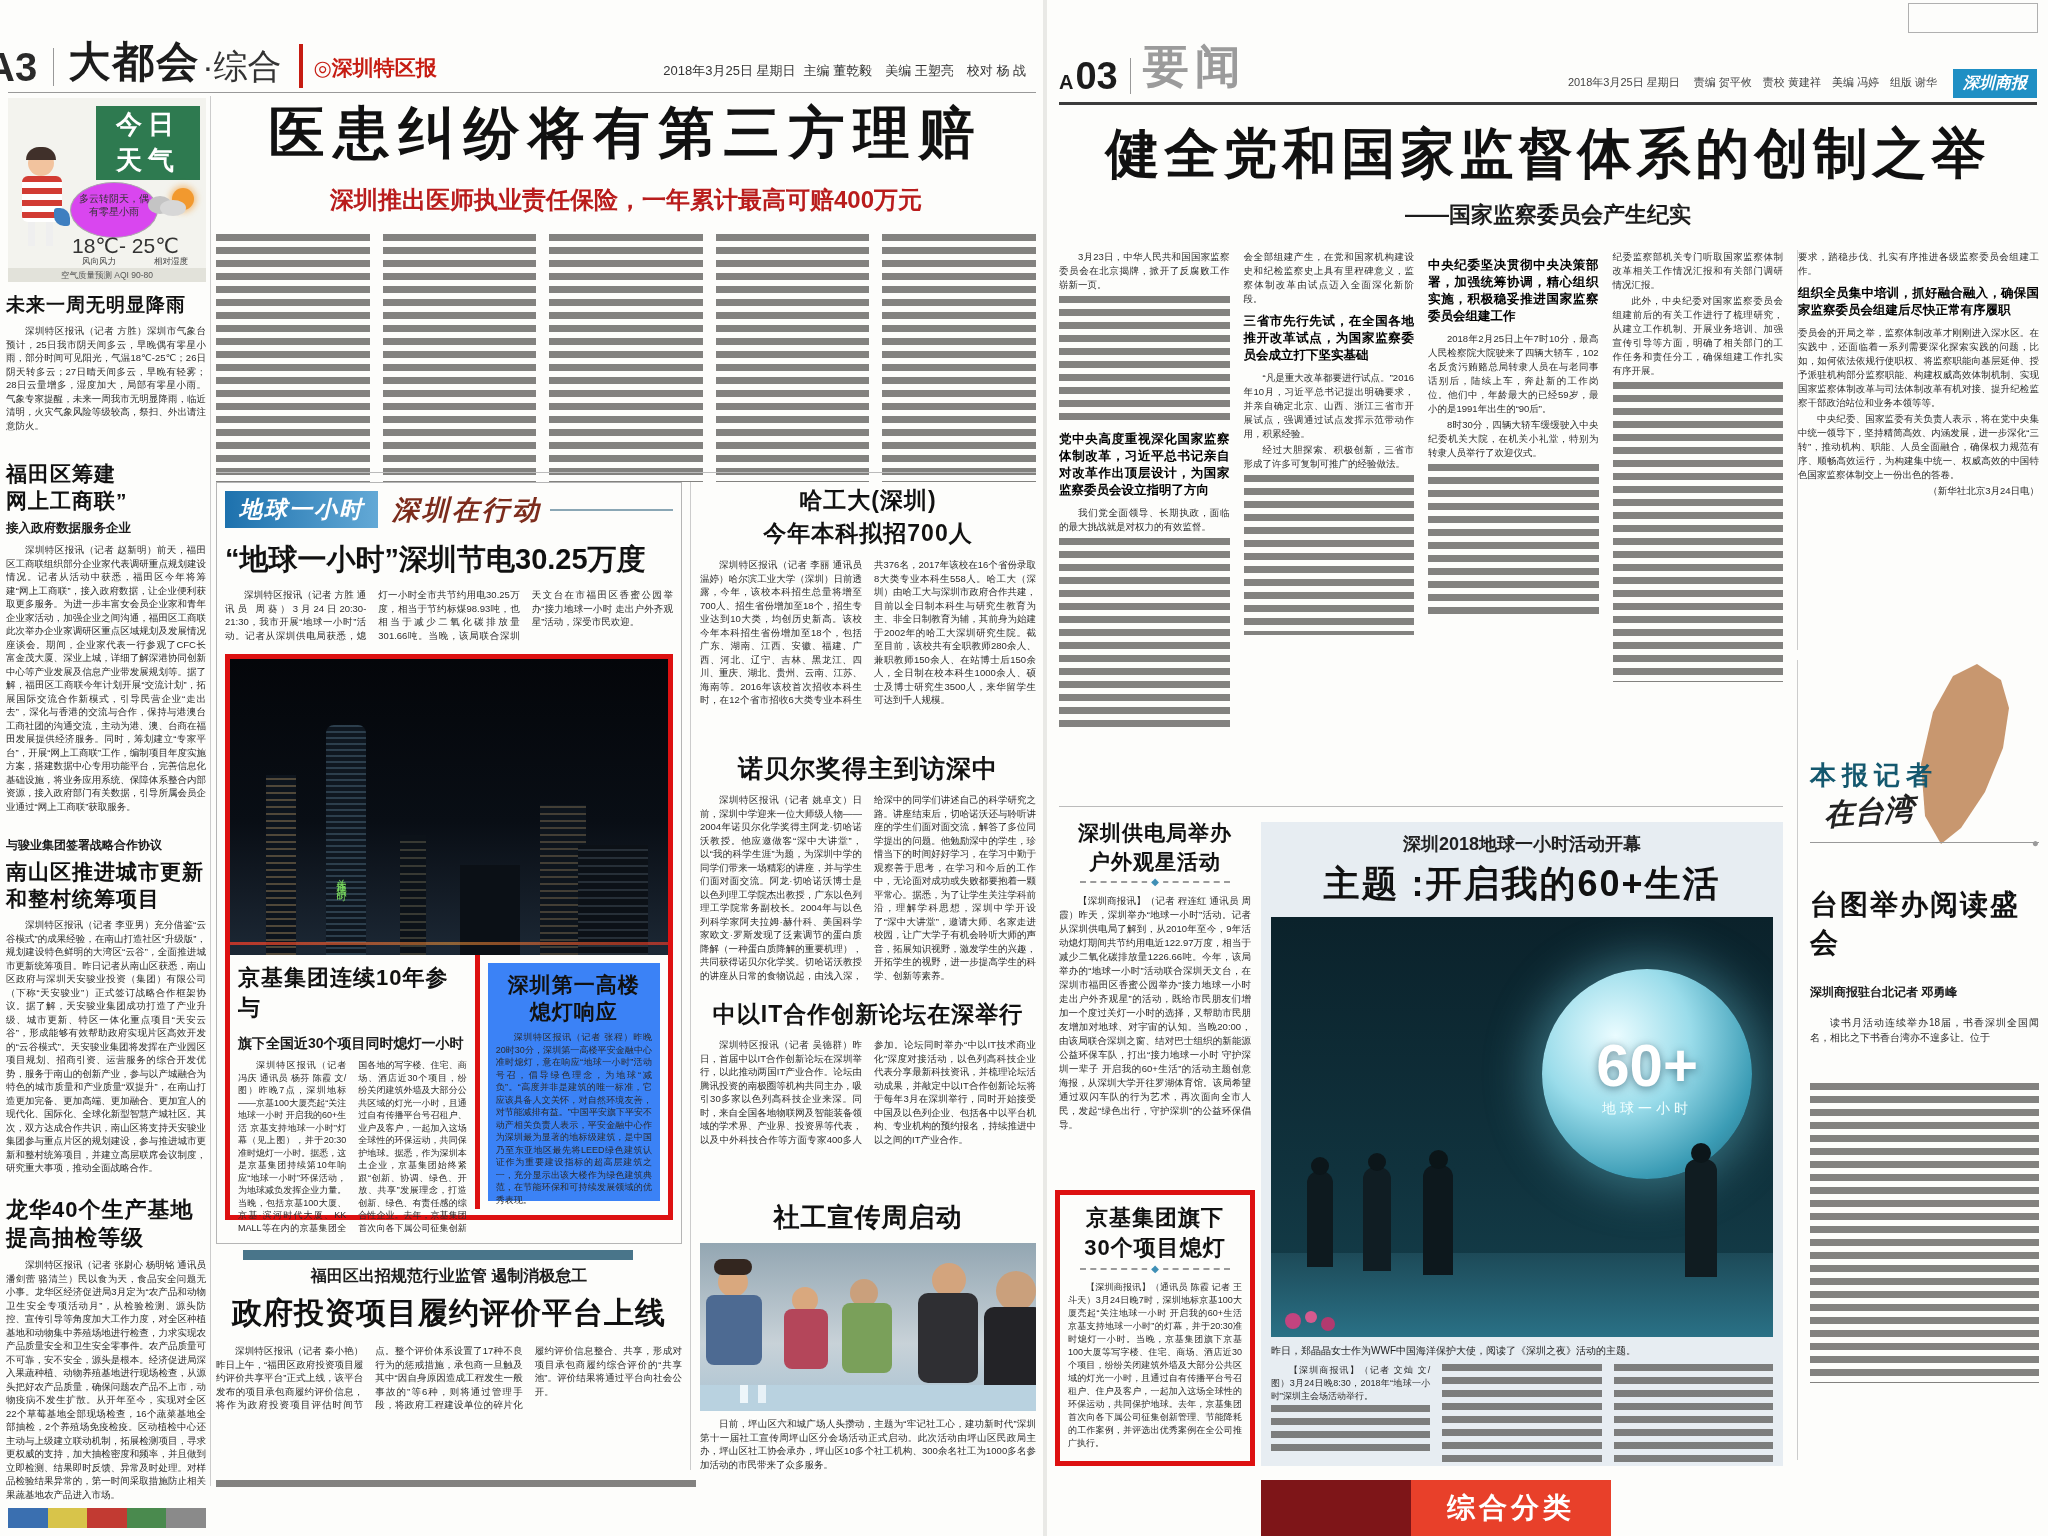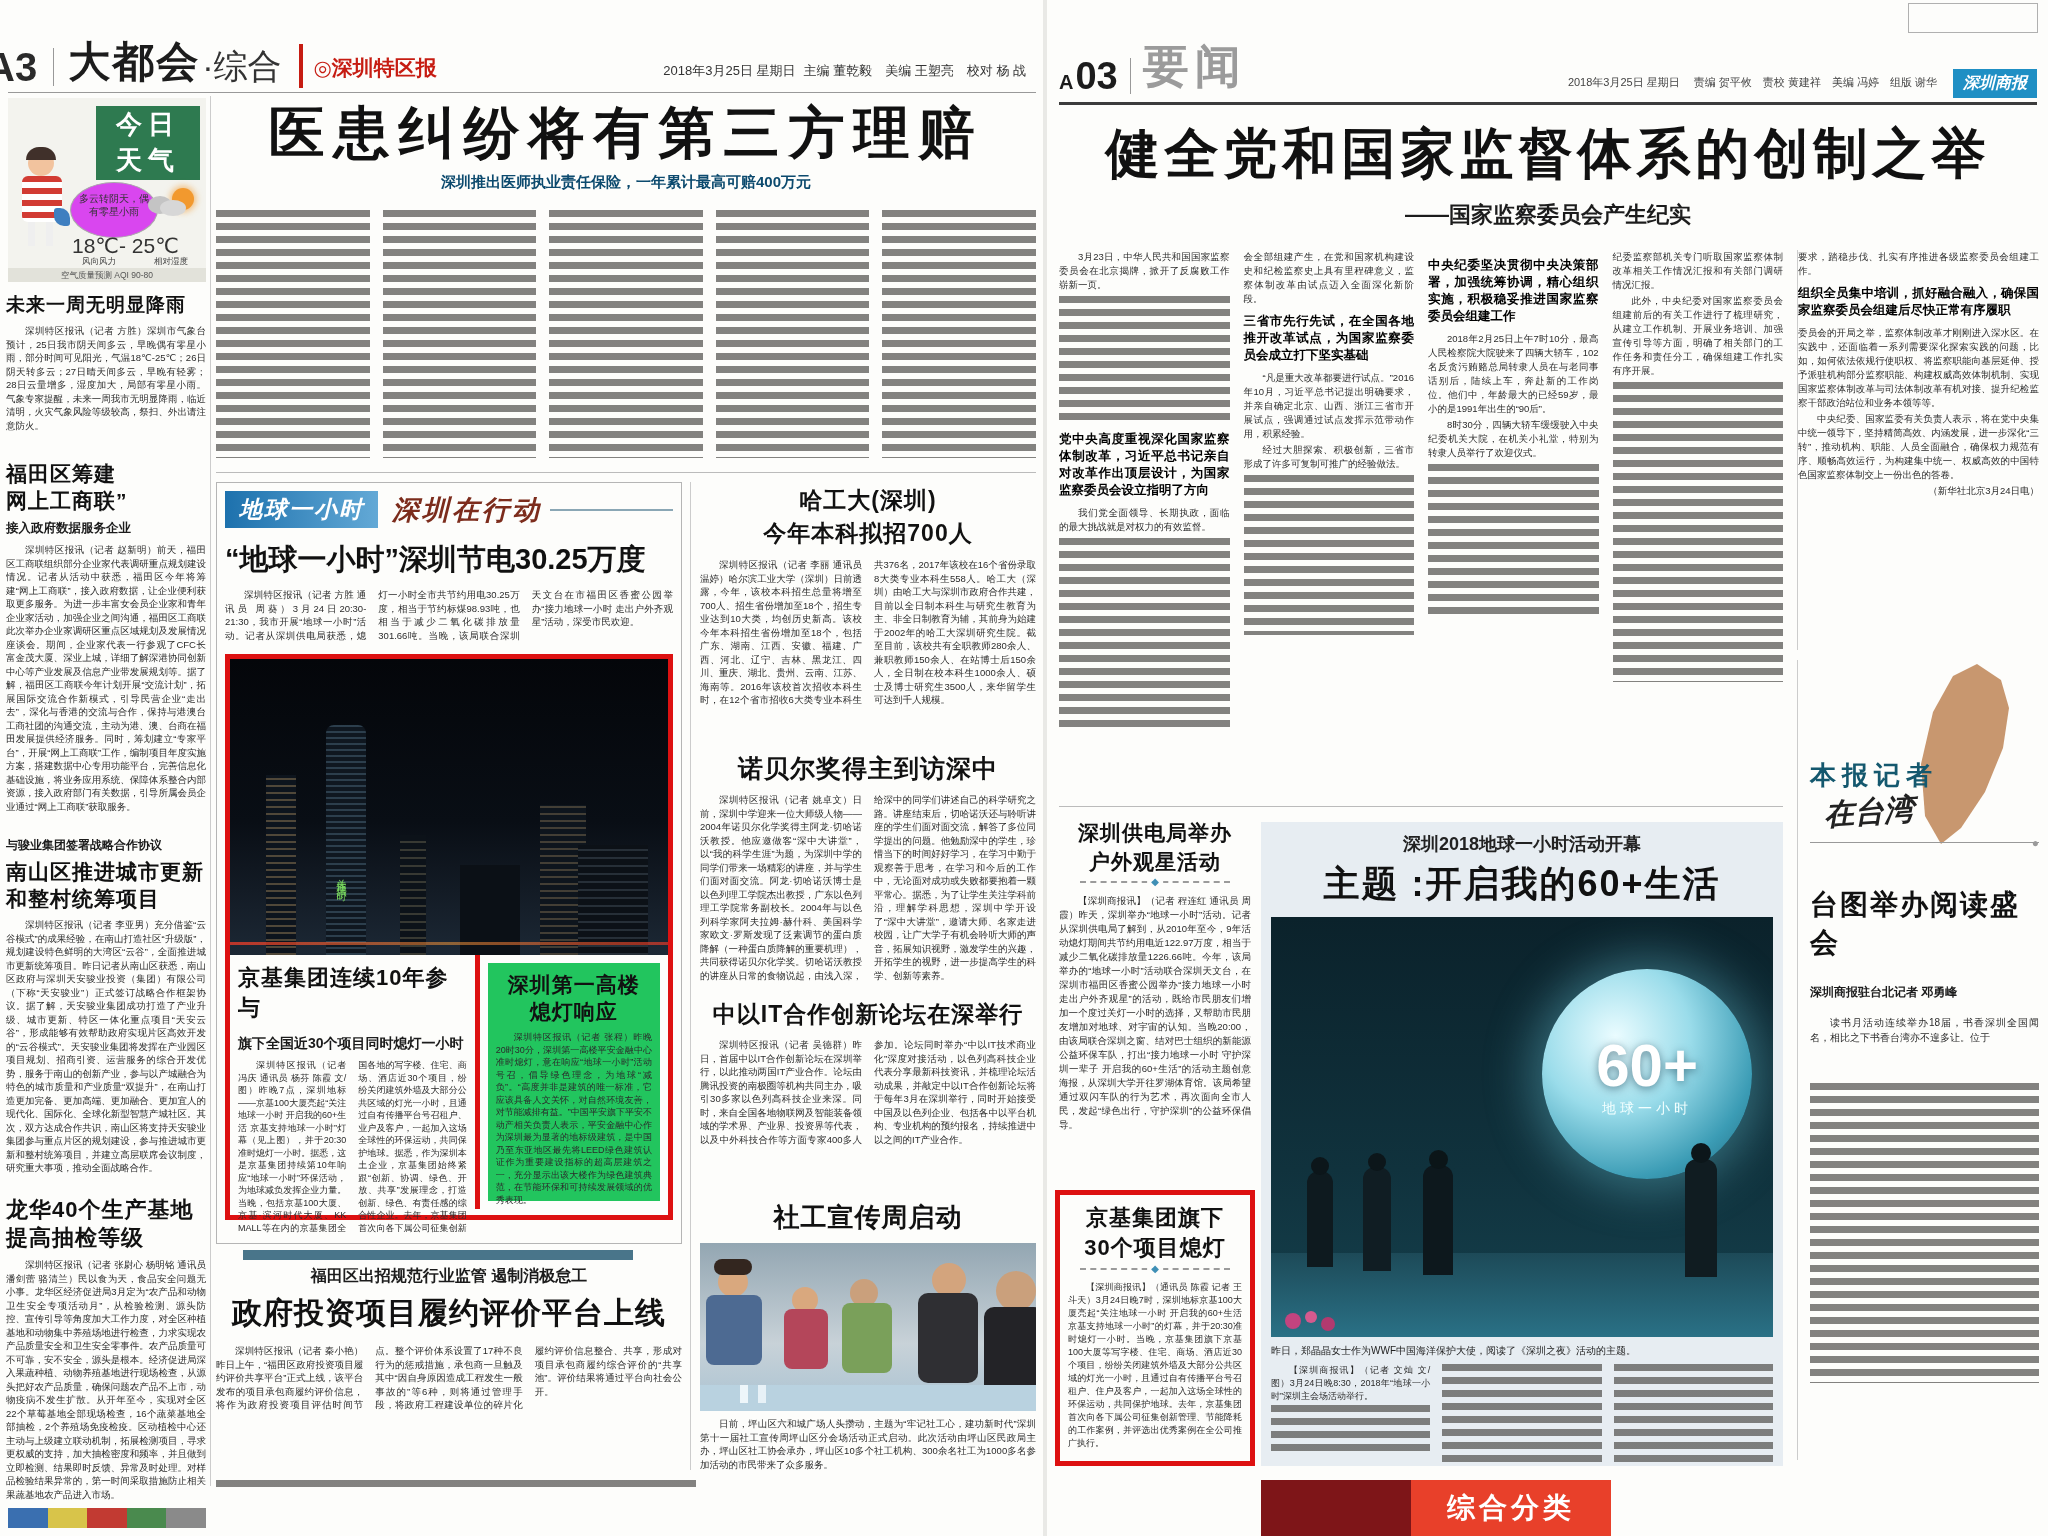--- a/index.html
+++ b/index.html
@@ -90,21 +90,21 @@
   <div class="abs" style="left:8px;top:1508px;width:198px;height:20px;display:flex">
     <div style="flex:1;background:#3a6fb0"></div>
       <div style="flex:1;background:#d8c44a"></div>
       <div style="flex:1;background:#c23a32"></div>
       <div style="flex:1;background:#4a8a4e"></div>
       <div style="flex:1;background:#8a8a8a"></div>
   </div>
 
   <div class="abs" style="left:216px;top:96px;width:820px">
     <div class="ttl ctr" style="font-size:56px;letter-spacing:9px">医患纠纷将有第三方理赔</div>
-    <div class="ctr" style="font-size:15px;font-weight:700;margin-top:1px;color:#0c4a6e">深圳推出医师执业责任保险，一年累计最高可赔400万元</div>
+    <div class="ctr" style="font-size:24px;font-weight:700;margin-top:12px;color:#b91c1c">深圳推出医师执业责任保险，一年累计最高可赔400万元</div>
     <div class="gkrow" style="margin-top:18px;height:248px">
       <div class="gk"></div>
       <div class="gk"></div>
       <div class="gk"></div>
       <div class="gk"></div>
       <div class="gk"></div>
     </div>
   </div>
   <div class="hair" style="left:216px;top:472px;width:820px;height:1px;background:#bbb"></div>
   <div class="hair" style="left:690px;top:482px;width:1px;height:988px;background:#ccc"></div>
@@ -127,21 +127,21 @@
         <div class="abs" style="left:310px;bottom:0;width:46px;height:150px;background:#0e151d;background-image:repeating-linear-gradient(0deg,rgba(255,210,140,.22) 0 2px,rgba(0,0,0,0) 2px 7px)"></div>
         <div class="abs" style="right:20px;bottom:0;width:70px;height:110px;background:#0c1117;background-image:repeating-linear-gradient(0deg,rgba(200,230,255,.14) 0 2px,rgba(0,0,0,0) 2px 8px)"></div>
         <div class="abs" style="left:0;bottom:10px;width:100%;height:3px;background:linear-gradient(90deg,rgba(255,60,40,.7),rgba(255,160,60,.5),rgba(255,60,40,.6))"></div>
       </div>
       <div style="display:flex;height:254px">
         <div style="width:57%;padding:8px 8px 4px 8px;border-right:5px solid #dd1111">
           <div class="ttl" style="font-size:22px">京基集团连续10年参与</div>
           <div style="font-size:14px;font-weight:700;margin-top:12px">旗下全国近30个项目同时熄灯一小时</div>
           <div class="cols2 bodytxt" style="height:178px;margin-top:6px;font-size:9px;line-height:12.5px">深圳特区报讯（记者 冯庆 通讯员 杨芬 陈霞 文/图）昨晚7点，深圳地标——京基100大厦亮起“关注地球一小时 开启我的60+生活 京基支持地球一小时”灯幕（见上图），并于20:30准时熄灯一小时。据悉，这是京基集团持续第10年响应“地球一小时”环保活动，为地球减负发挥企业力量。当晚，包括京基100大厦、京基·滨河时代大厦、KK MALL等在内的京基集团全国各地的写字楼、住宅、商场、酒店近30个项目，纷纷关闭建筑外墙及大部分公共区域的灯光一小时，且通过自有传播平台号召租户、业户及客户，一起加入这场全球性的环保运动，共同保护地球。据悉，作为深圳本土企业，京基集团始终紧跟“创新、协调、绿色、开放、共享”发展理念，打造创新、绿色、有责任感的综合性企业。去年，京基集团首次向各下属公司征集创新管理、节能降耗的工作案例，并评选出优秀案例在全公司推广执行。从所征集的案例展示的推动过程和实施成果来看，京基旗下各产业在技术上的诸多绿色创新取得了很好成效。</div>
         </div>
-        <div style="flex:1;margin:8px;background:#22c55e;padding:8px">
+        <div style="flex:1;margin:8px;background:#3b82f6;padding:8px">
           <div class="ttl ctr pre" style="font-size:21px;line-height:27px">深圳第一高楼
 熄灯响应</div>
           <div class="bodytxt" style="height:178px;margin-top:6px;font-size:9px;line-height:12.5px">深圳特区报讯（记者 张程）昨晚20时30分，深圳第一高楼平安金融中心准时熄灯，意在响应“地球一小时”活动号召，倡导绿色理念，为地球“减负”。“高度并非是建筑的唯一标准，它应该具备人文关怀，对自然环境友善，对节能减排有益。”中国平安旗下平安不动产相关负责人表示，平安金融中心作为深圳最为显著的地标级建筑，是中国乃至东亚地区最先将LEED绿色建筑认证作为重要建设指标的超高层建筑之一，充分显示出该大楼作为绿色建筑典范，在节能环保和可持续发展领域的优秀表现。</div>
         </div>
       </div>
     </div>
   </div>
   <div class="abs" style="left:243px;top:1250px;width:390px;height:10px;background:#49758a"></div>
 
   <div class="abs" style="left:700px;top:484px;width:336px">

